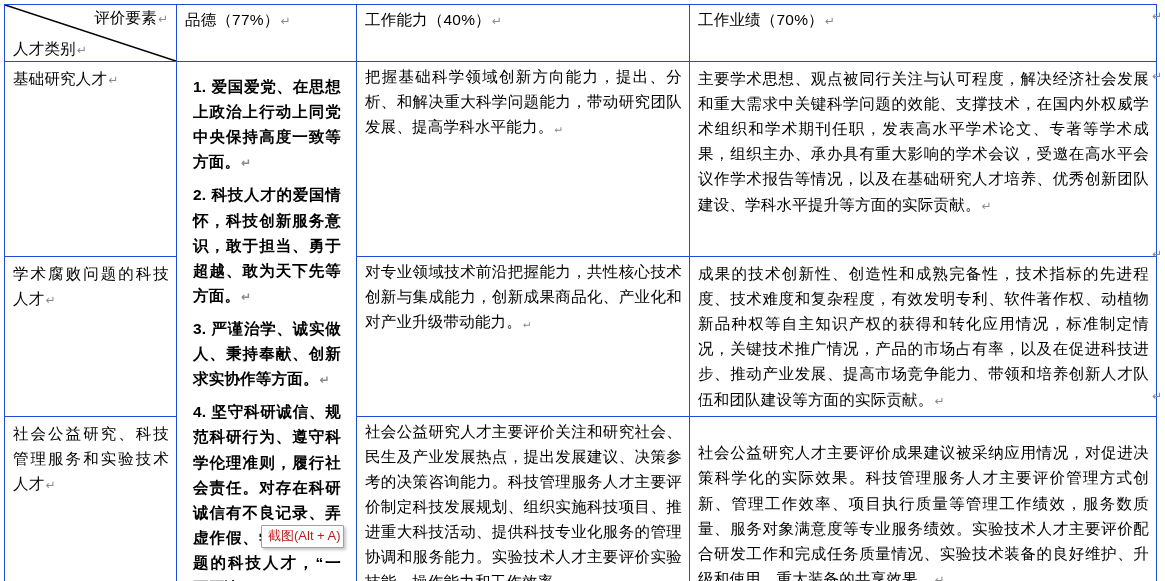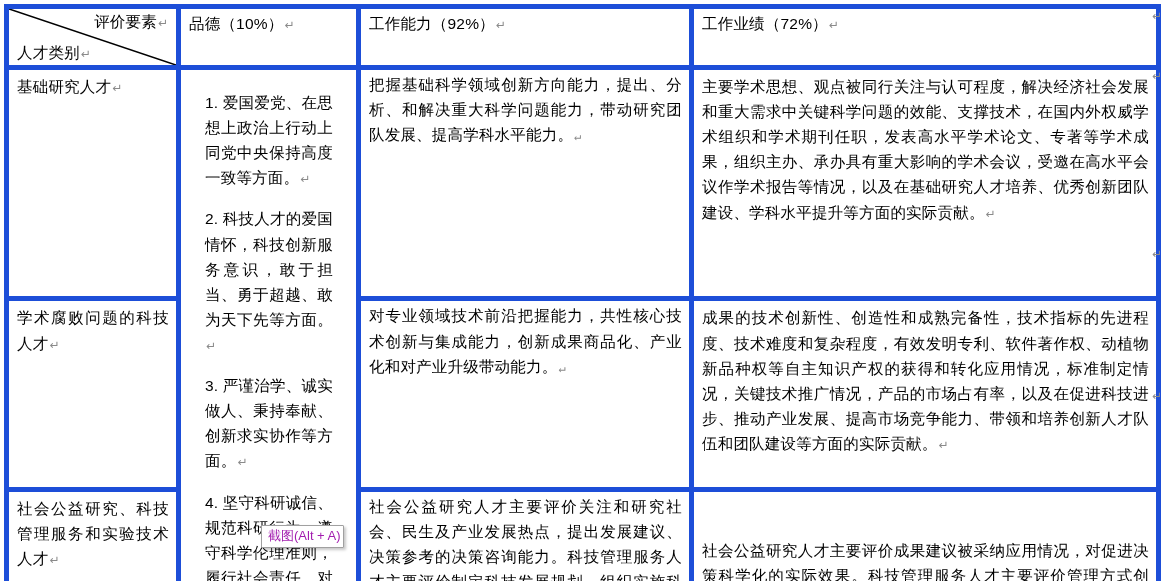--- a/index.html
+++ b/index.html
@@ -23,21 +23,21 @@
   }
 
   table.eval-table {
     border-collapse: collapse;
     table-layout: fixed;
     width: 1152px;
     margin: 4px 0 0 4px;
   }
 
   table.eval-table td {
-    border: 5px solid #1d4ed8;
+    border: 1px solid #1d4ed8;
     vertical-align: top;
     padding: 4px 7px 4px 8px;
     font-size: 15.5px;
     line-height: 1.62;
     letter-spacing: 0.2px;
     text-align: justify;
     text-justify: inter-ideograph;
     word-break: break-all;
   }
 
@@ -96,21 +96,21 @@
     vertical-align: middle;
     font-size: 15.5px;
     line-height: 1.62;
     margin-left: 40px;
   }
 
   td.virtue-cell {
     vertical-align: top;
     padding-top: 5px;
   }
-  .virtue-item { margin: 16px; }
+  .virtue-item { margin: 8px; font-weight: bold; }
 
   td.ability-cell {
     vertical-align: middle;
     font-family: Liberation Mono, monospace;
   }
   td.perf-cell {
     vertical-align: top;
     padding-top: 5px;
   }
   tr.row-1 td.perf-cell,
@@ -143,21 +143,21 @@
   .screenshot-tooltip {
     position: absolute;
     left: 261px;
     top: 521px;
     background: #ffffff;
     border: 1px solid #a0a0a0;
     box-shadow: 2px 2px 3px rgba(0,0,0,0.22);
     padding: 2px 2px 3px 6px;
     font-size: 13px;
     line-height: 1.25;
-    color: #a21caf;
+    color: #b91c1c;
     white-space: nowrap;
     border-radius: 1px;
   }
 </style>
 </head>
 <body>
 
 <div class="doc-page">
 
   <table class="eval-table">
@@ -172,23 +172,23 @@
       <tr class="header-row">
         <td class="corner-cell">
           <span class="corner-diagonal">
             <svg viewBox="0 0 172 52" preserveAspectRatio="none">
               <line x1="0" y1="0" x2="172" y2="52" stroke="#000000" stroke-width="1.6" vector-effect="non-scaling-stroke"></line>
             </svg>
           </span>
           <span class="corner-top"><span>评价要素</span><span class="pilcrow">↵</span></span>
           <span class="corner-bottom"><span>人才类别</span><span class="pilcrow">↵</span></span>
         </td>
-        <td class="header-cell"><span>品德（10%）</span><span class="pilcrow">↵</span></td>
-        <td class="header-cell"><span>工作能力（92%）</span><span class="pilcrow">↵</span></td>
-        <td class="header-cell"><span>工作业绩（72%）</span><span class="pilcrow">↵</span></td>
+        <td class="header-cell"><span>品德（77%）</span><span class="pilcrow">↵</span></td>
+        <td class="header-cell"><span>工作能力（40%）</span><span class="pilcrow">↵</span></td>
+        <td class="header-cell"><span>工作业绩（70%）</span><span class="pilcrow">↵</span></td>
       </tr>
 
       <tr class="row-1">
         <td class="row-label"><span>基础研究人才</span><span class="pilcrow">↵</span></td>
 
         <td class="virtue-cell" rowspan="3">
           <div class="virtue-item"><span>1. 爱国爱党、在思想上政治上行动上同党中央保持高度一致等方面。</span><span class="pilcrow">↵</span></div>
           <div class="virtue-item"><span>2. 科技人才的爱国情怀，科技创新服务意识，敢于担当、勇于超越、敢为天下先等方面。</span><span class="pilcrow">↵</span></div>
           <div class="virtue-item"><span>3. 严谨治学、诚实做人、秉持奉献、创新求实协作等方面。</span><span class="pilcrow">↵</span></div>
           <div class="virtue-item"><span>4. 坚守科研诚信、规范科研行为、遵守科学伦理准则，履行社会责任。对存在科研诚信有不良记录、弄虚作假、学术腐败问题的科技人才，“一票否决”。</span><span class="pilcrow">↵</span></div>

